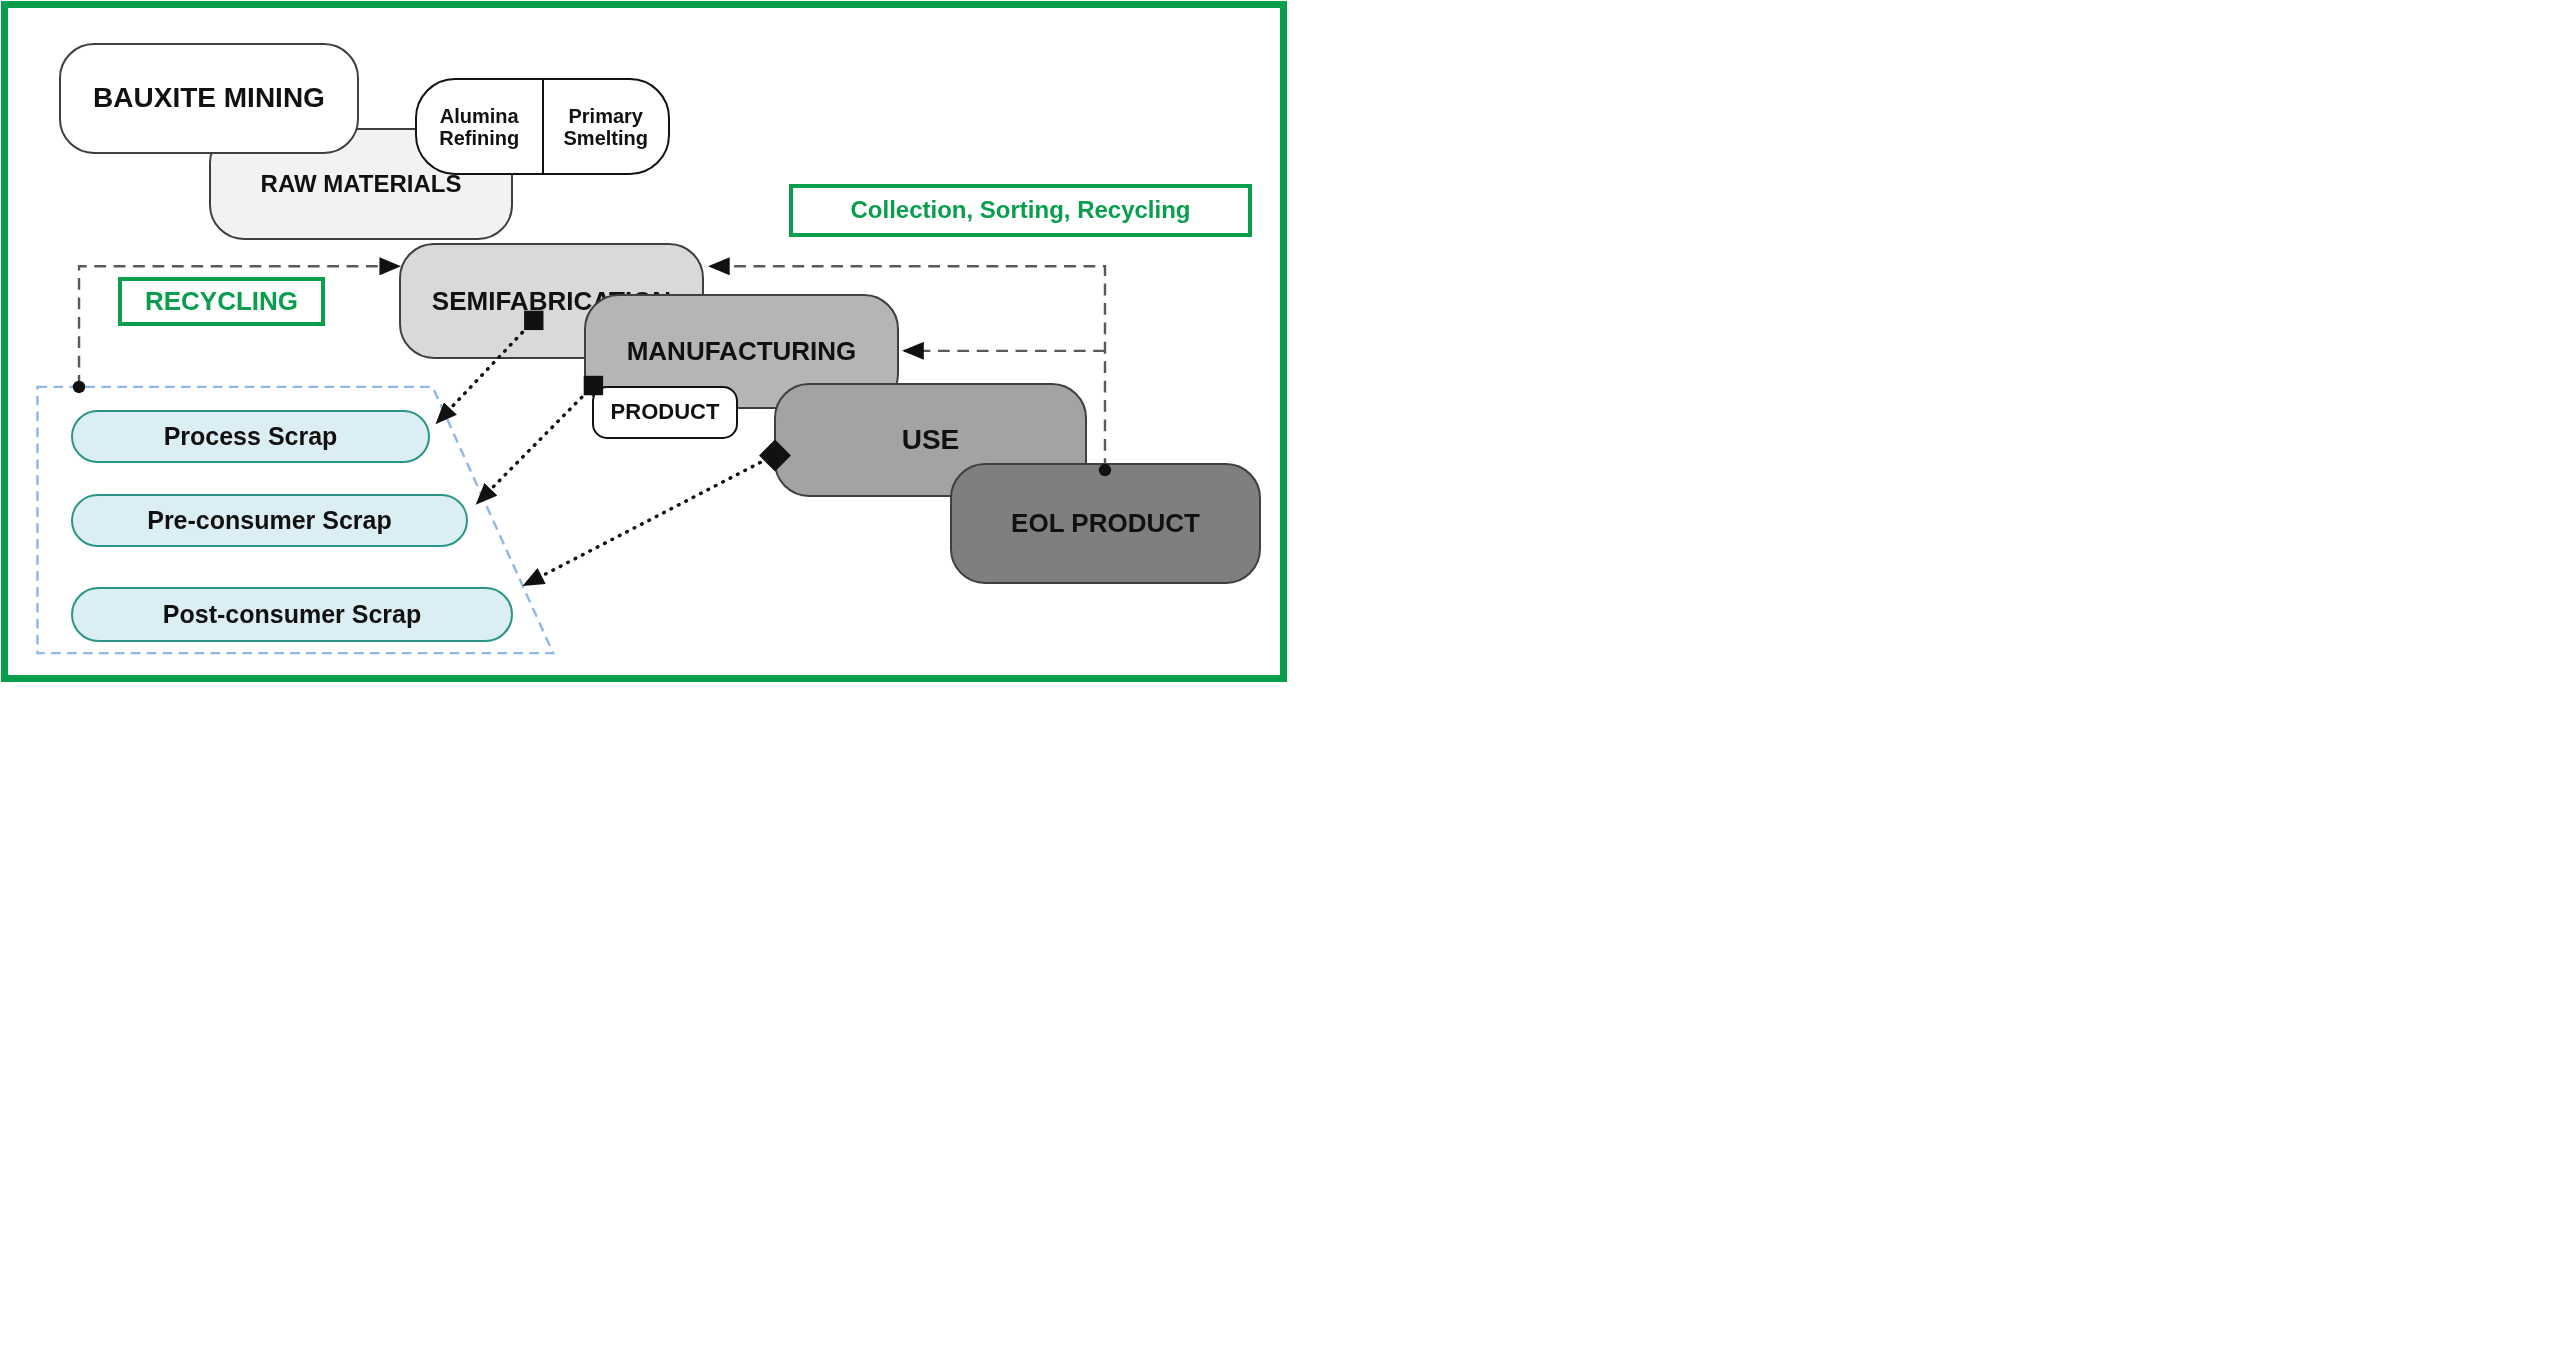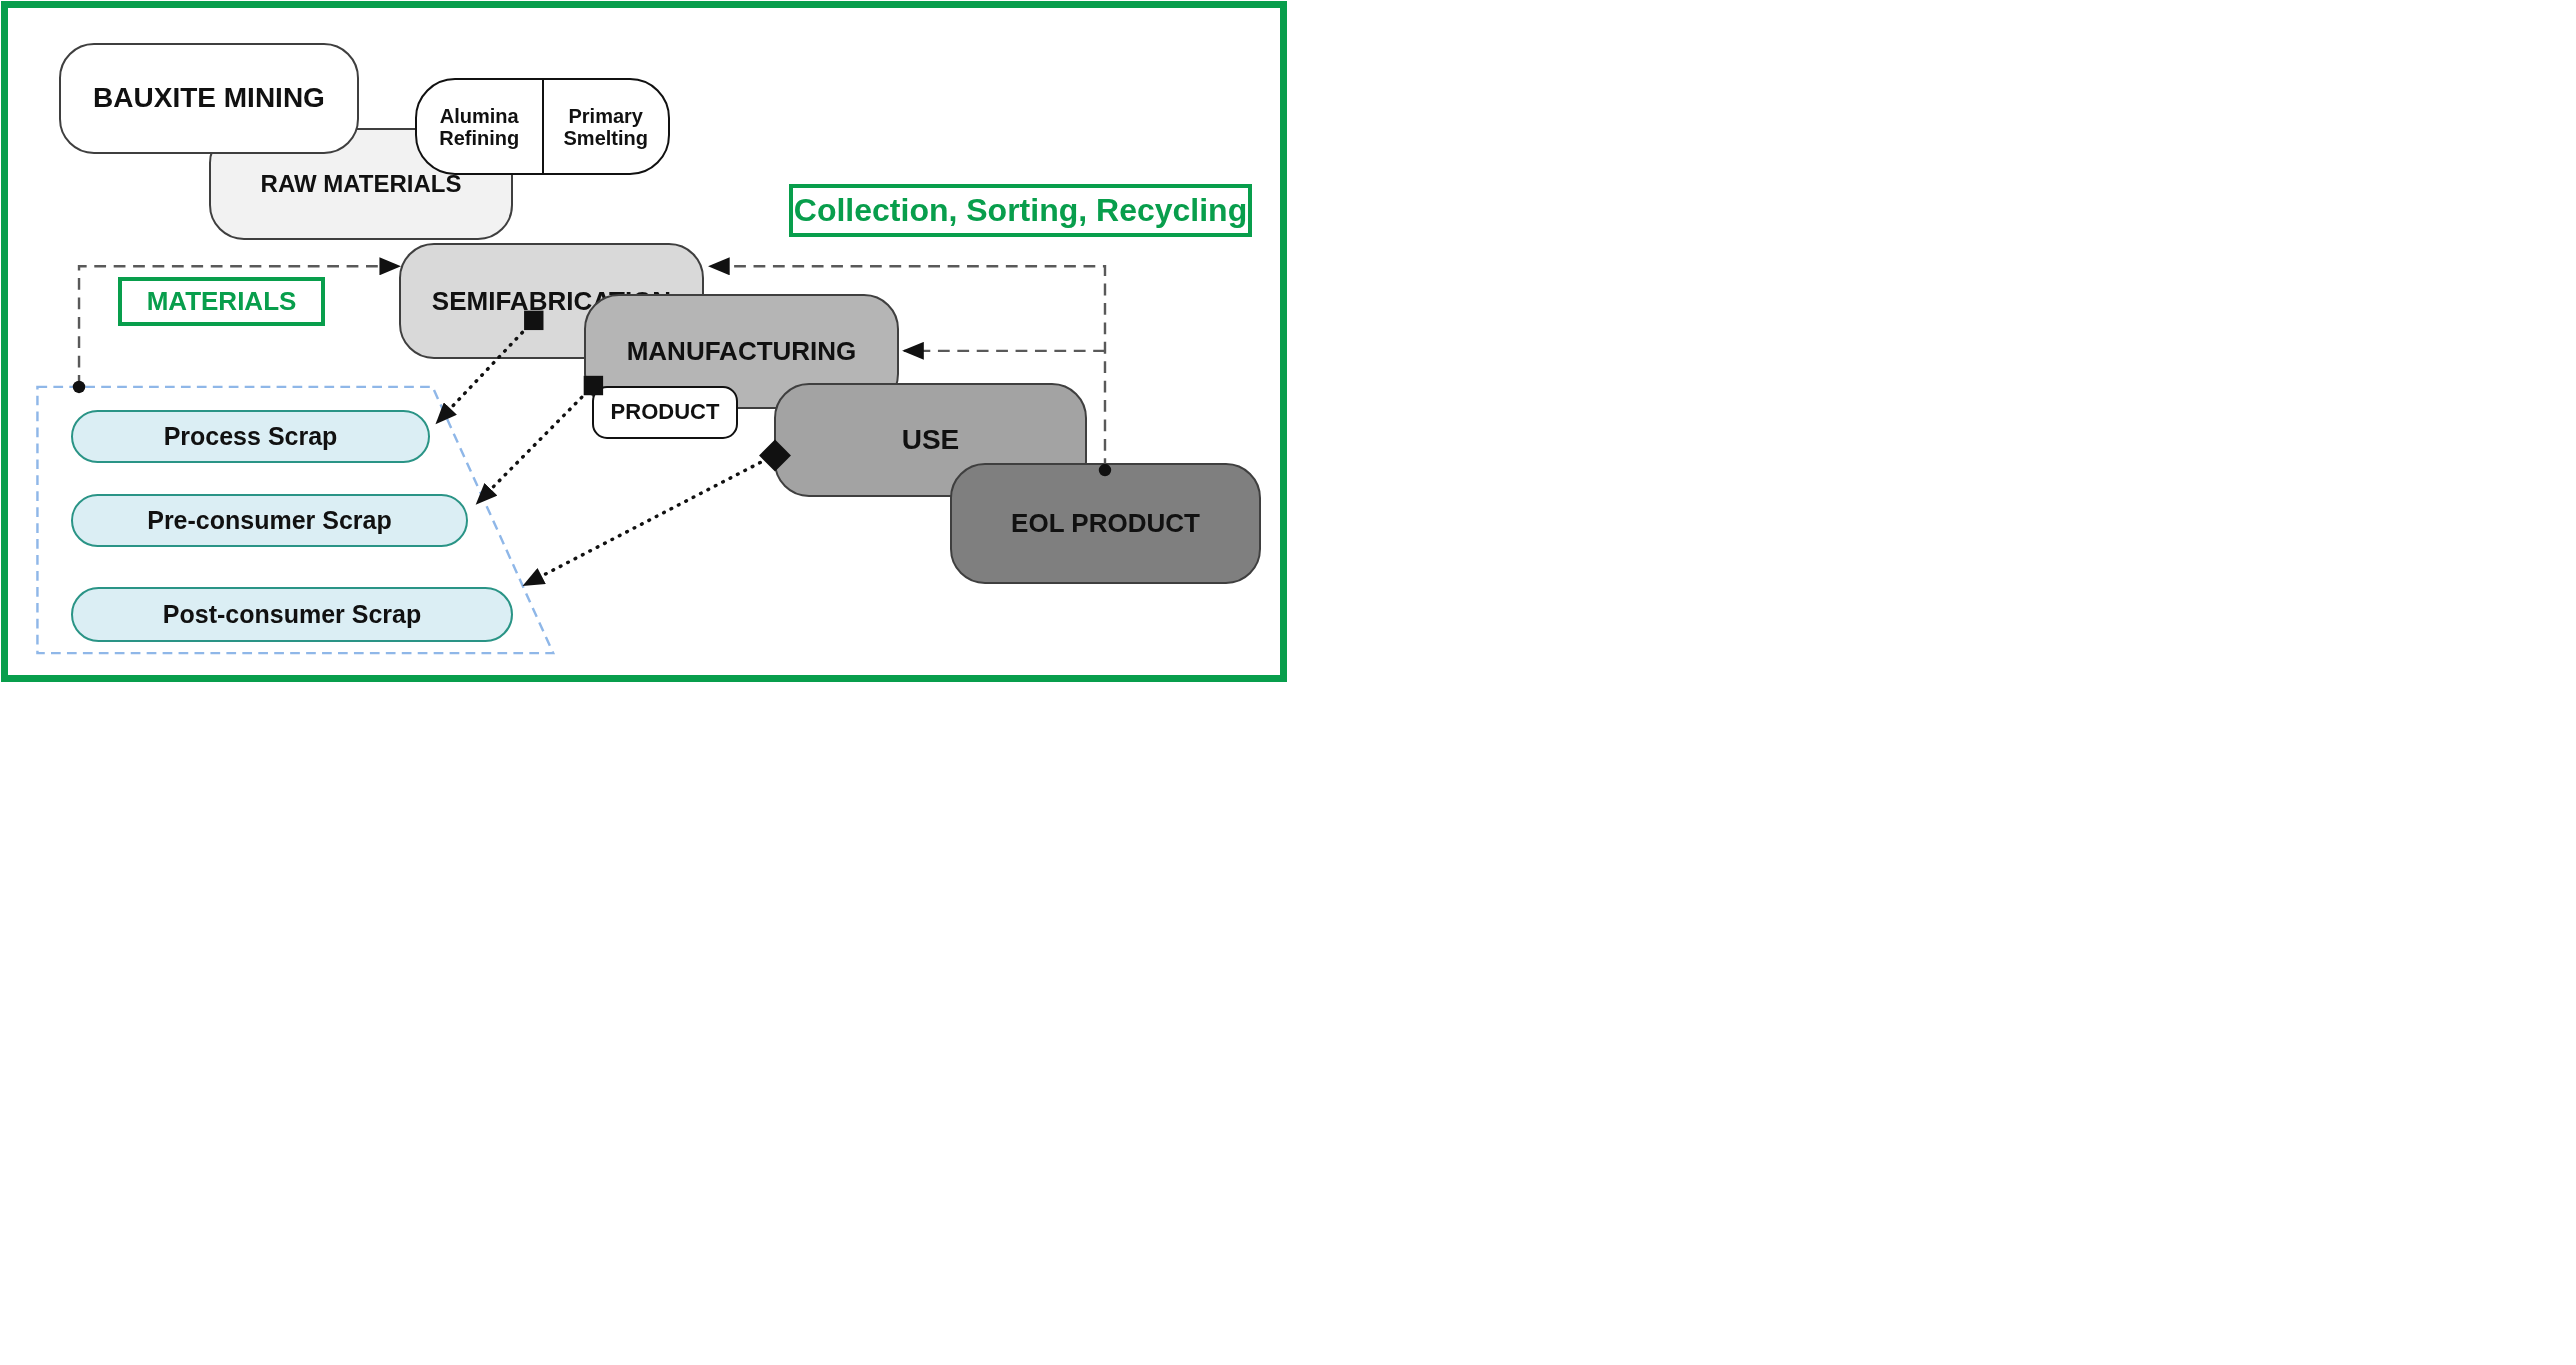--- a/index.html
+++ b/index.html
@@ -57,21 +57,21 @@
     display: flex; align-items: center; justify-content: center;
     text-align: center; padding: 4.2px 9.7px;
   }
   .duo .cell.divided { border-right: 2.1px solid #111; }
   .green-box {
     background: #fff;
     border: 4.2px solid var(--green, #089E4C);
     color: var(--green, #089E4C);
     z-index: 7;
   }
-  .collection { left: 789px; top: 184px; width: 463px; height: 53px; font-size: 32px; }
+  .collection { left: 789px; top: 184px; width: 463px; height: 53px; font-size: 24px; }
   .recycling  { left: 118px;  top: 277px; width: 207px; height: 49px; font-size: 26px; }
   .scrap {
     background: var(--scrap-fill, #dbeef4);
     border: 2.1px solid var(--scrap-border, #2a9486);
     border-radius: 29px;
     z-index: 2;
     font-size: 25px;
   }
   .process { left: 71px; top: 410px; width: 359px; height: 53px; }
   .pre     { left: 71px; top: 494px; width: 397px; height: 53px; }
@@ -143,21 +143,21 @@
 
   <div class="box product">
     <span>PRODUCT</span>
   </div>
 
   <div class="box green-box collection">
     <span>Collection, Sorting, Recycling</span>
   </div>
 
   <div class="box green-box recycling">
-    <span>MATERIALS</span>
+    <span>RECYCLING</span>
   </div>
 
   <div class="box scrap process">
     <span>Process Scrap</span>
   </div>
   <div class="box scrap pre">
     <span>Pre-consumer Scrap</span>
   </div>
   <div class="box scrap post">
     <span>Post-consumer Scrap</span>

